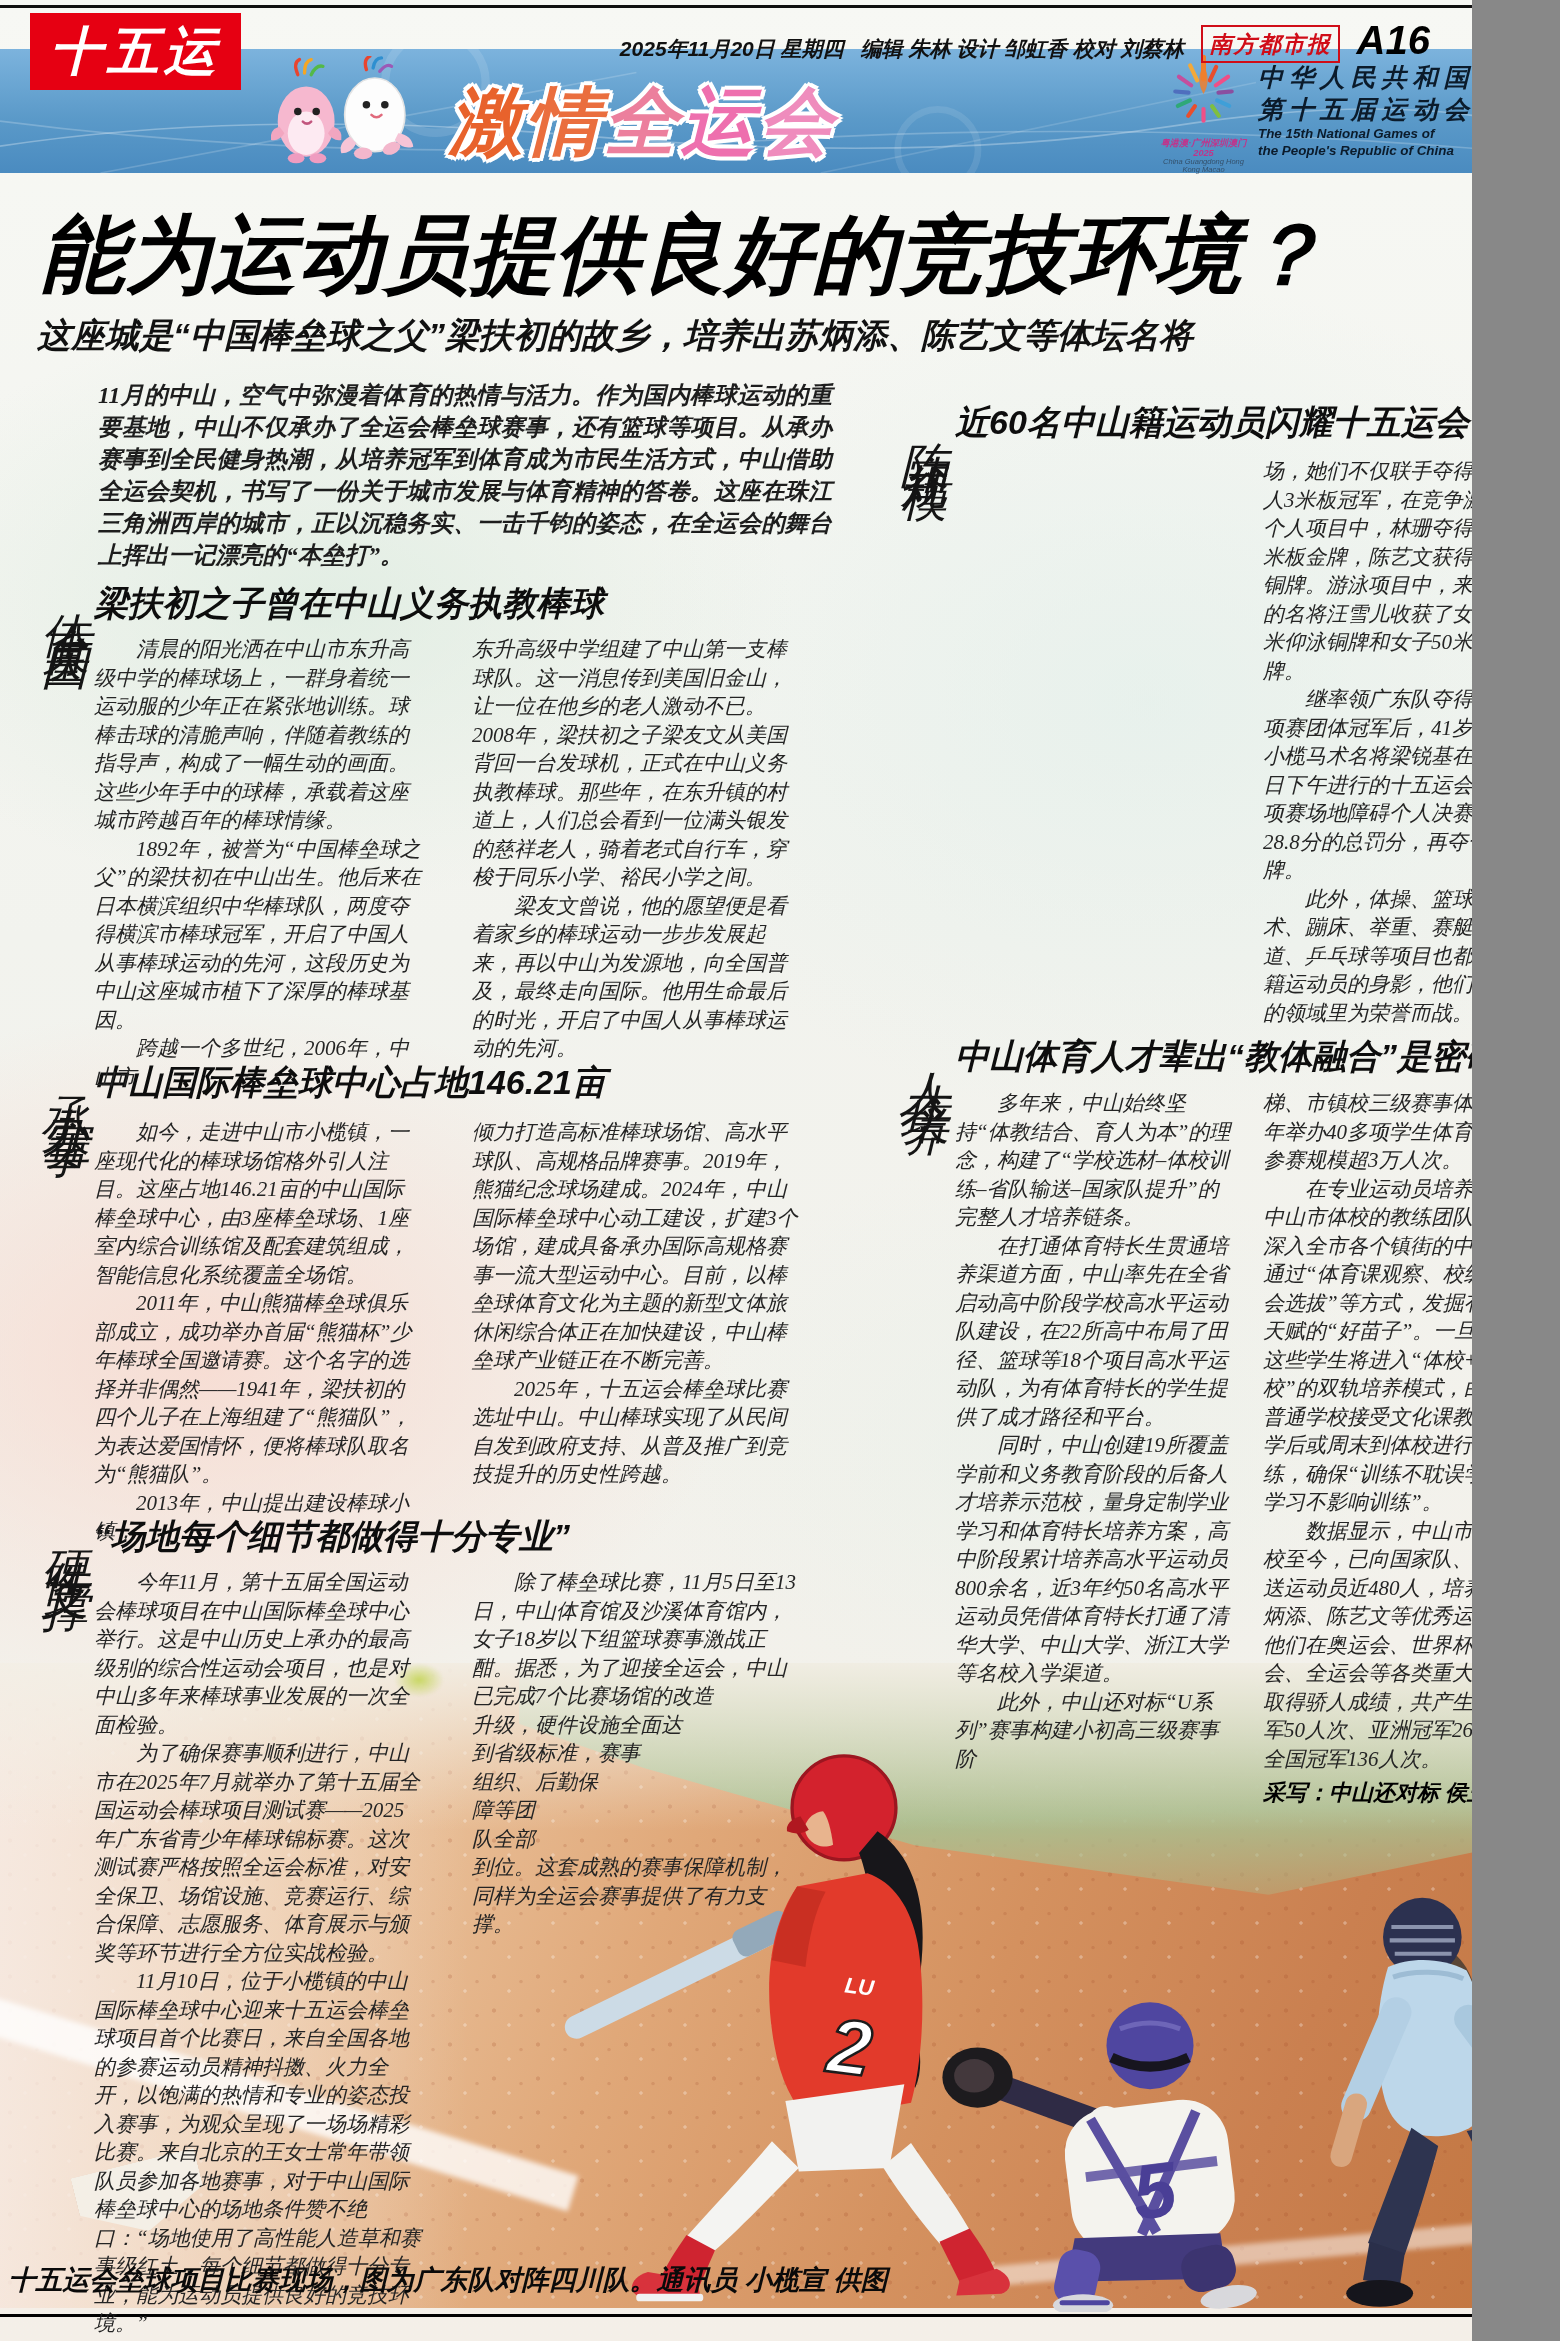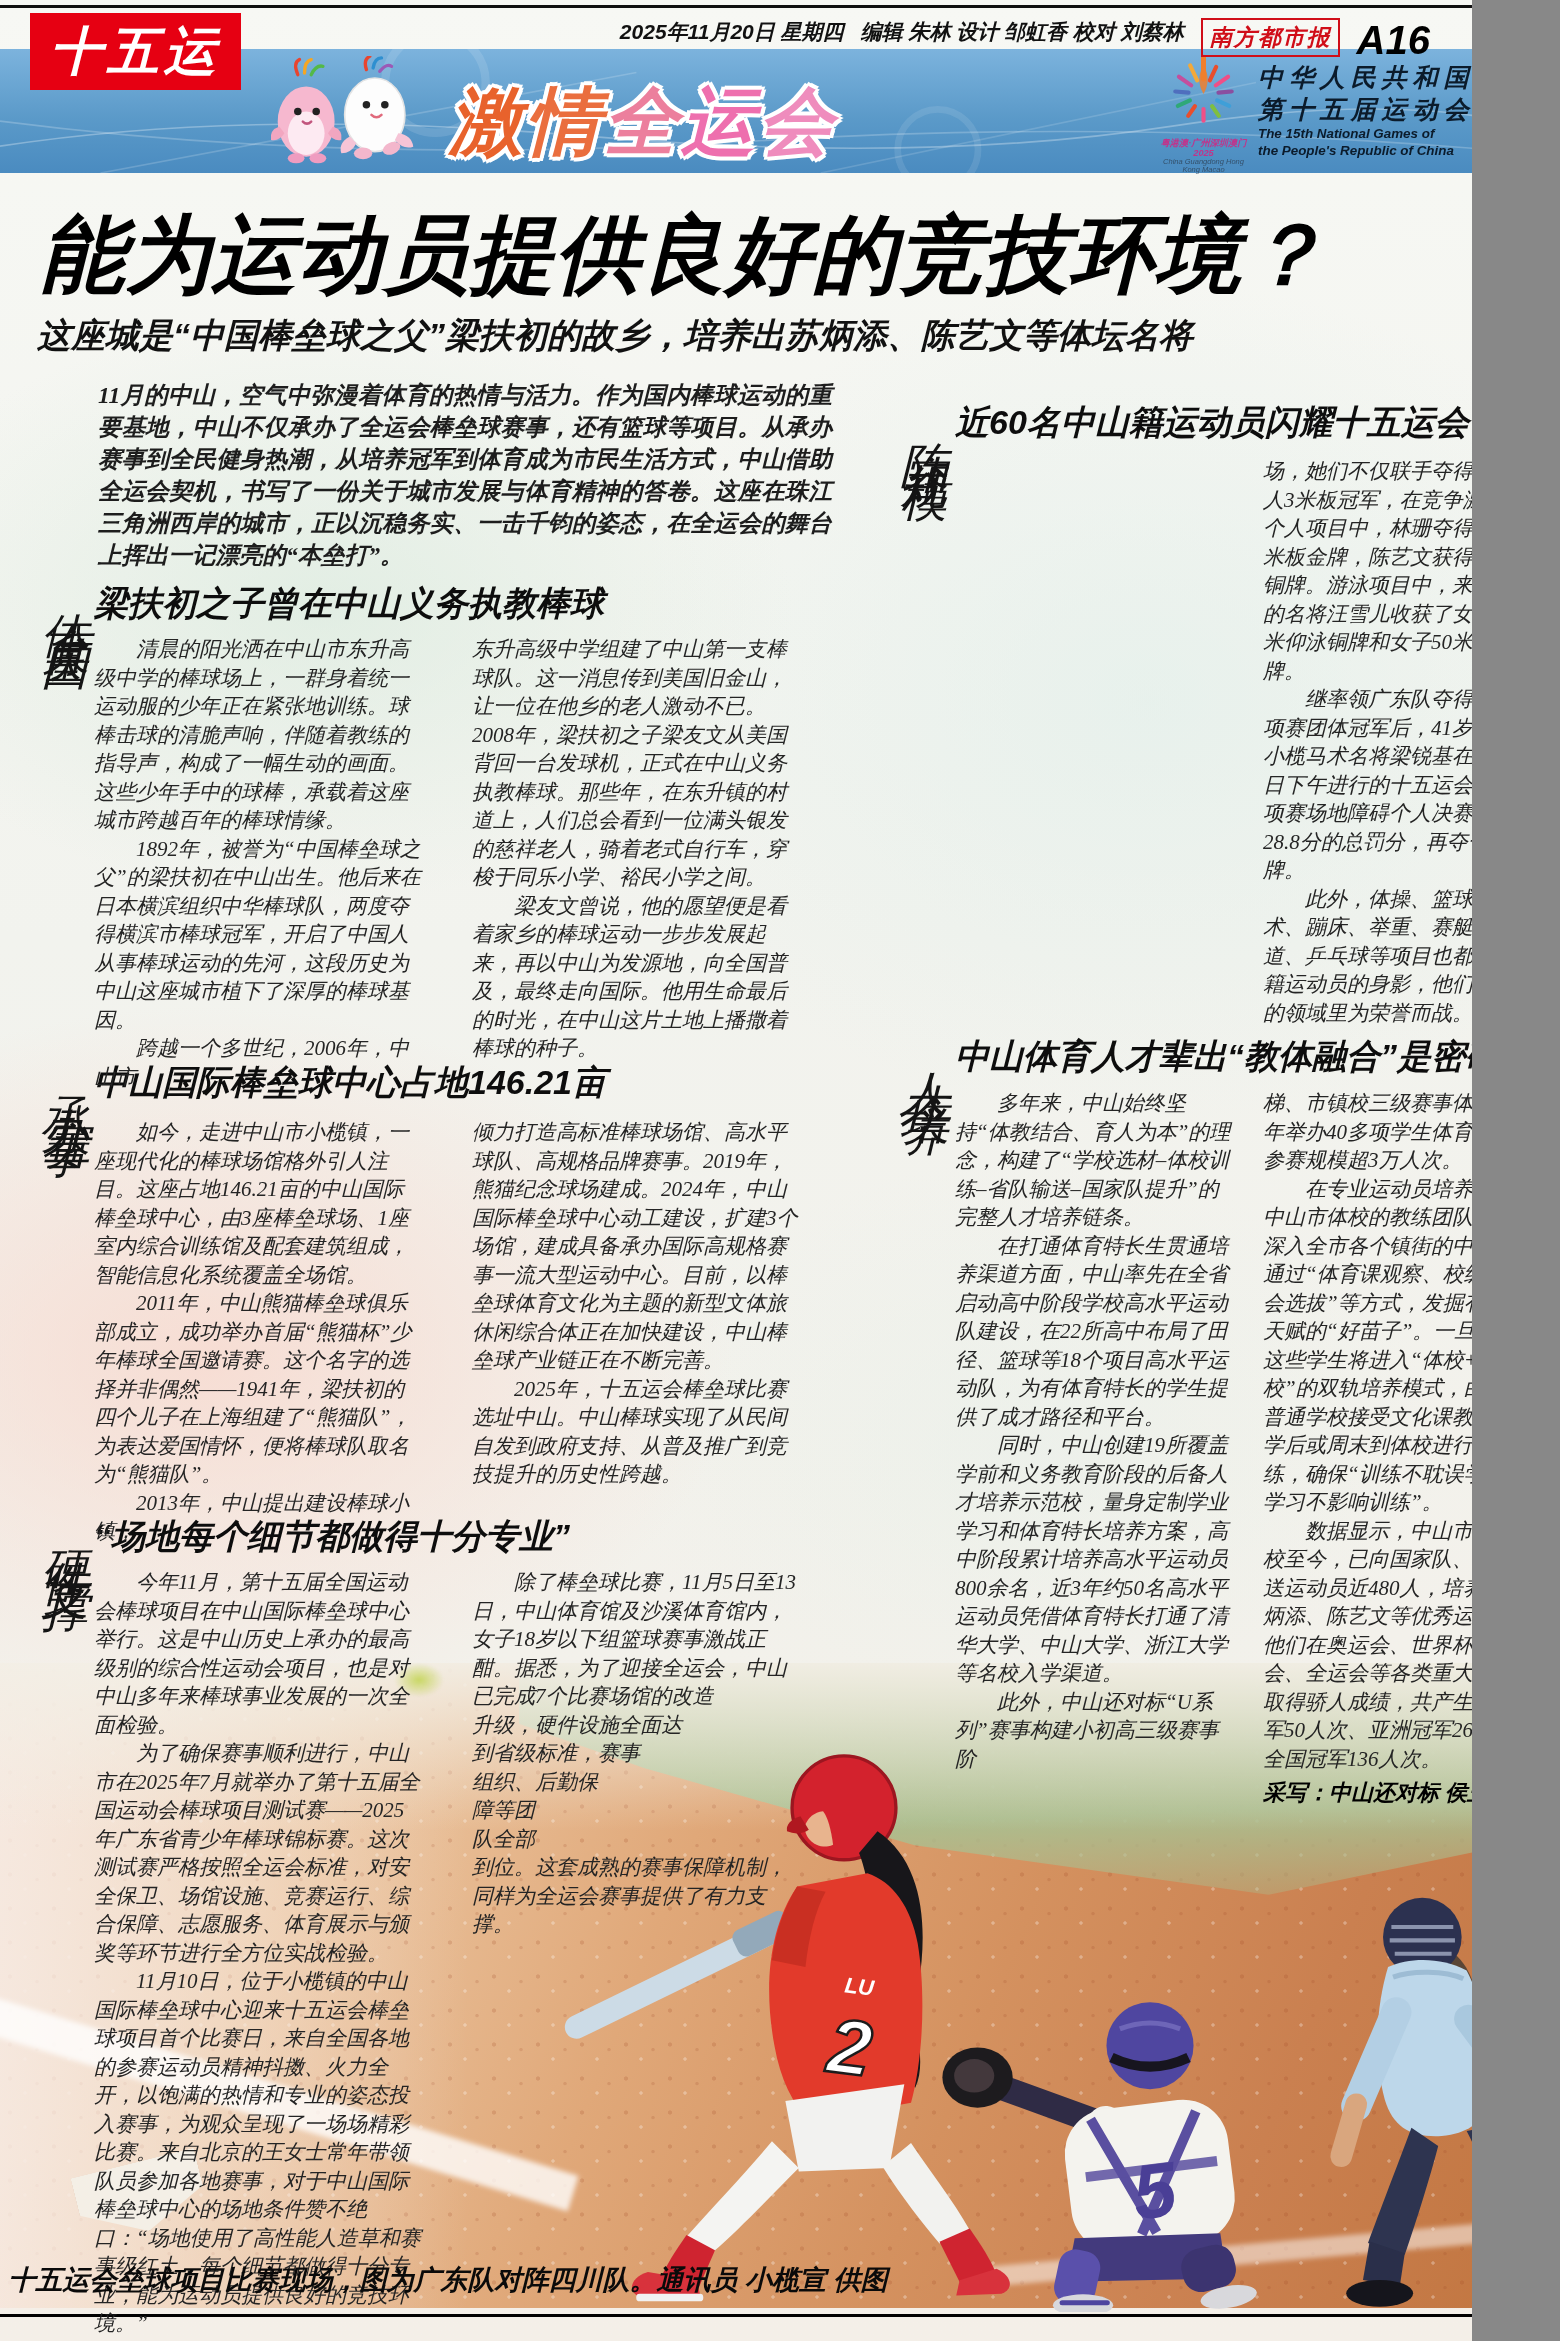--- a/index.html
+++ b/index.html
@@ -13,21 +13,21 @@
       linear-gradient(180deg,#f7f8f4 0%,#f2f3ee 40%,#f4efe8 100%);
     font-family:"Liberation Serif","DejaVu Serif",serif;color:#222;font-style:italic;
   }
   .abs{position:absolute;}
   .topline{left:0;top:5px;width:1560px;height:2.5px;background:#101010;}
   .bottomline{left:0;top:2314px;width:1560px;height:3.4px;background:#000;}
 
   
   .brandbox{left:30px;top:13.4px;width:211px;height:77px;background:#e60012;display:flex;align-items:center;justify-content:center;z-index:6;}
   .brandbox span{font-family:"Liberation Sans","DejaVu Sans",sans-serif;font-weight:900;font-size:52px;color:#fff;letter-spacing:5px;}
-  .hmeta{right:42px;top:18.4px;display:flex;align-items:flex-start;gap:17px;font-family:"Liberation Sans","DejaVu Sans",sans-serif;z-index:6;margin-left:16px;}
+  .hmeta{right:42px;top:18.4px;display:flex;align-items:flex-end;gap:17px;font-family:"Liberation Sans","DejaVu Sans",sans-serif;z-index:6;margin-left:16px;}
   .hmeta .txt{font-size:21px;font-weight:600;color:#111;}
   .masthead{border:2.5px solid #d00d18;color:#d00d18;font-weight:900;font-size:22.6px;padding:1.7px 6.7px;letter-spacing:1.7px;}
   .pageno{font-size:40px;font-weight:900;color:#000;}
 
   
   .banner{left:0;top:49px;width:1560px;height:124px;background:linear-gradient(180deg,#7cb3dd 0%,#5b9ac9 55%,#4a8bc0 100%);z-index:5;}
   .banner svg.deco{position:absolute;left:0;top:0;width:100%;height:100%;}
   .mascots{left:266px;top:6.7px;width:159px;height:116px;}
   .slogan{position:absolute;top:23.5px;font-family:"Liberation Sans","DejaVu Sans",sans-serif;font-weight:900;white-space:nowrap;}
   .slogan .ol{font-size:74px;letter-spacing:3.4px;
@@ -271,21 +271,21 @@
 
   <div class="abs vlabel" style="left:34px;top:576px;">体育基因</div>
   <div class="abs secheading" style="left:94px;top:581px;">梁扶初之子曾在中山义务执教棒球</div>
   <div class="abs col" style="left:94px;top:635px;width:330px;">
     <span class="coltext">　　清晨的阳光洒在中山市东升高级中学的棒球场上，一群身着统一运动服的少年正在紧张地训练。球棒击球的清脆声响，伴随着教练的指导声，构成了一幅生动的画面。这些少年手中的球棒，承载着这座城市跨越百年的棒球情缘。
 　　1892年，被誉为“中国棒垒球之父”的梁扶初在中山出生。他后来在日本横滨组织中华棒球队，两度夺得横滨市棒球冠军，开启了中国人从事棒球运动的先河，这段历史为中山这座城市植下了深厚的棒球基因。
 　　跨越一个多世纪，2006年，中山市</span>
   </div>
   <div class="abs col" style="left:472px;top:635px;width:330px;">
     <span class="coltext">东升高级中学组建了中山第一支棒球队。这一消息传到美国旧金山，让一位在他乡的老人激动不已。2008年，梁扶初之子梁友文从美国背回一台发球机，正式在中山义务执教棒球。那些年，在东升镇的村道上，人们总会看到一位满头银发的慈祥老人，骑着老式自行车，穿梭于同乐小学、裕民小学之间。
-　　梁友文曾说，他的愿望便是看着家乡的棒球运动一步步发展起来，再以中山为发源地，向全国普及，最终走向国际。他用生命最后的时光，在中山这片土地上播撒着棒球的种子。</span>
+　　梁友文曾说，他的愿望便是看着家乡的棒球运动一步步发展起来，再以中山为发源地，向全国普及，最终走向国际。他用生命最后的时光，开启了中国人从事棒球运动的先河。</span>
   </div>
 
   <div class="abs vlabel" style="left:34px;top:1059px;">承办赛事</div>
   <div class="abs secheading" style="left:94px;top:1060px;">中山国际棒垒球中心占地146.21亩</div>
   <div class="abs col" style="left:94px;top:1118px;width:330px;">
     <span class="coltext">　　如今，走进中山市小榄镇，一座现代化的棒球场馆格外引人注目。这座占地146.21亩的中山国际棒垒球中心，由3座棒垒球场、1座室内综合训练馆及配套建筑组成，智能信息化系统覆盖全场馆。
 　　2011年，中山熊猫棒垒球俱乐部成立，成功举办首届“熊猫杯”少年棒球全国邀请赛。这个名字的选择并非偶然——1941年，梁扶初的四个儿子在上海组建了“熊猫队”，为表达爱国情怀，便将棒球队取名为“熊猫队”。
 　　2013年，中山提出建设棒球小镇，</span>
   </div>
   <div class="abs col" style="left:472px;top:1118px;width:330px;">

